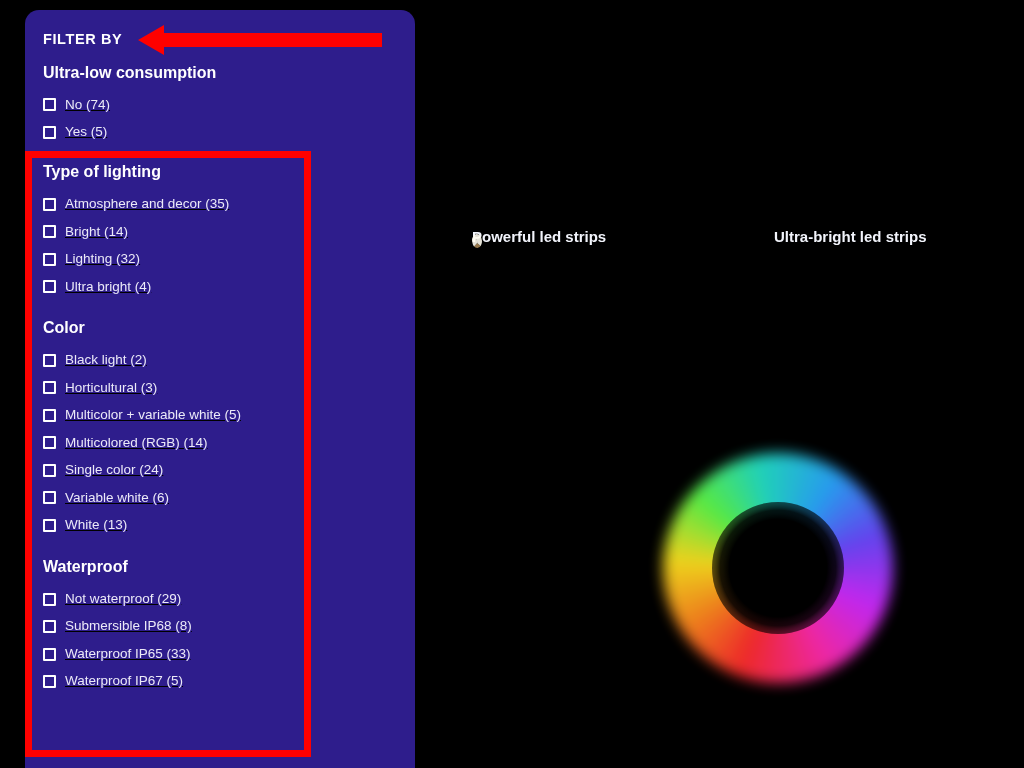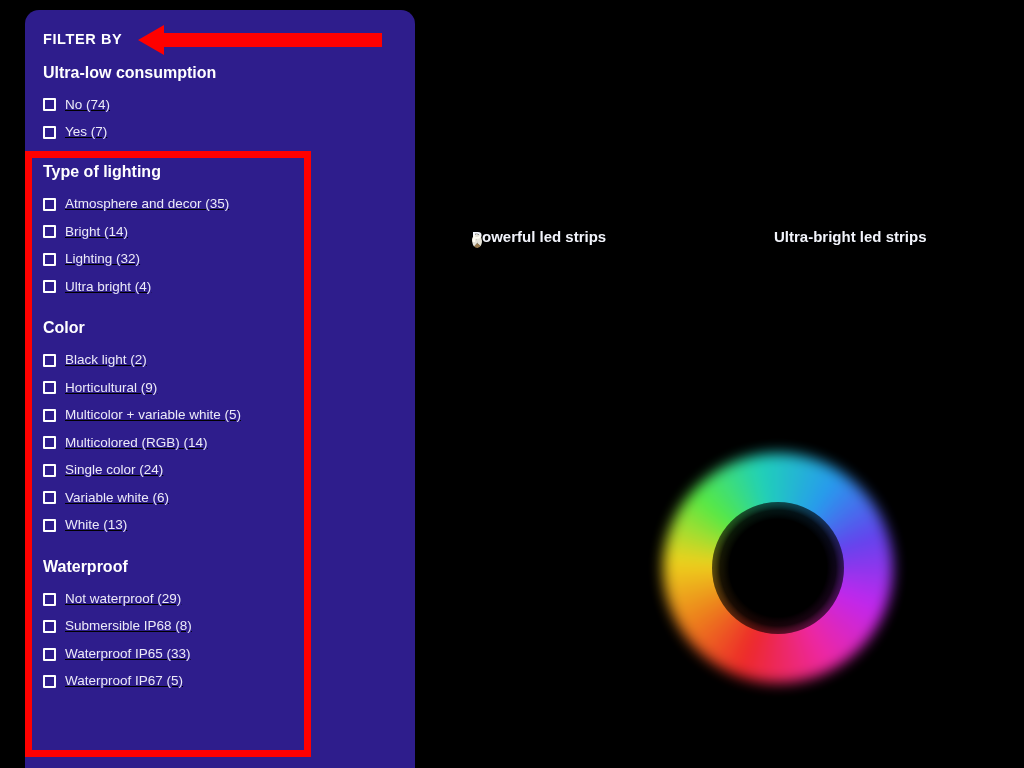--- a/index.html
+++ b/index.html
@@ -231,21 +231,21 @@
     <div class="facet-list">
 
       <section class="facet-group group-ultra">
         <div class="facet-heading">Ultra-low consumption</div>
         <label class="facet-option">
           <span class="cb"></span>
           <span class="facet-label">No (74)</span>
         </label>
         <label class="facet-option">
           <span class="cb"></span>
-          <span class="facet-label">Yes (7)</span>
+          <span class="facet-label">Yes (5)</span>
         </label>
       </section>
 
       <section class="facet-group group-type">
         <div class="facet-heading">Type of lighting</div>
         <label class="facet-option">
           <span class="cb"></span>
           <span class="facet-label">Atmosphere and decor (35)</span>
         </label>
         <label class="facet-option">
@@ -263,21 +263,21 @@
       </section>
 
       <section class="facet-group group-color">
         <div class="facet-heading">Color</div>
         <label class="facet-option">
           <span class="cb"></span>
           <span class="facet-label">Black light (2)</span>
         </label>
         <label class="facet-option">
           <span class="cb"></span>
-          <span class="facet-label">Horticultural (9)</span>
+          <span class="facet-label">Horticultural (3)</span>
         </label>
         <label class="facet-option">
           <span class="cb"></span>
           <span class="facet-label">Multicolor + variable white (5)</span>
         </label>
         <label class="facet-option">
           <span class="cb"></span>
           <span class="facet-label">Multicolored (RGB) (14)</span>
         </label>
         <label class="facet-option">

